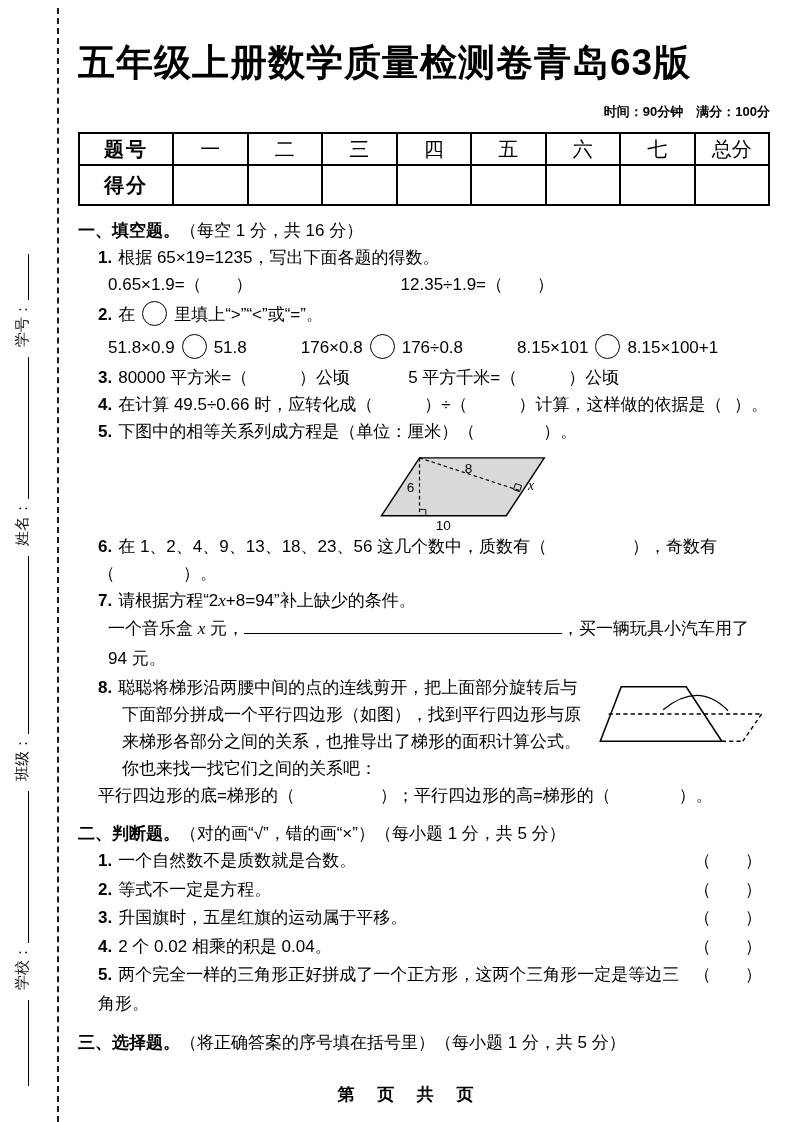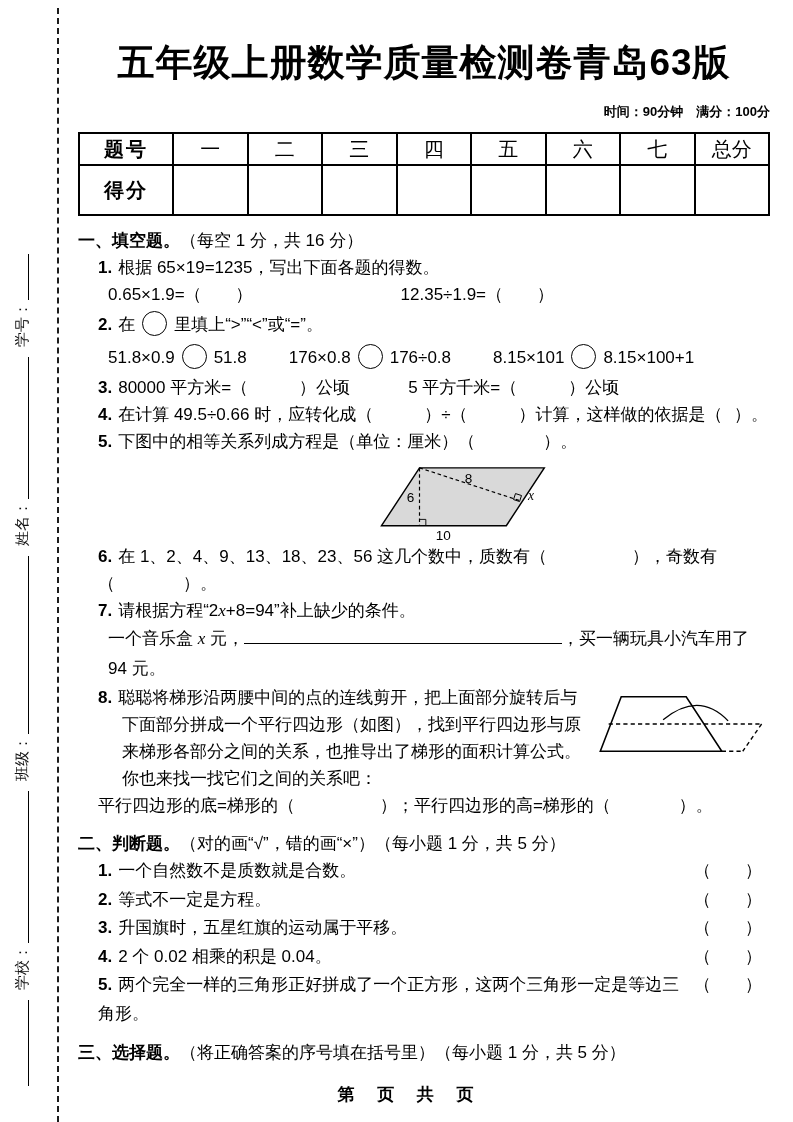--- a/index.html
+++ b/index.html
@@ -18,41 +18,41 @@
     position:absolute; left:-528px; top:528px; width:1100px; height:44px;
     transform:rotate(-90deg);
     display:flex; align-items:center; padding-left:14px;
     font-size:15px; color:#111; white-space:nowrap;
   }
   .sidebar .fill { display:inline-block; border-bottom:1.6px solid #000; height:14px; }
   .sidebar .lbl { margin:0 2px 0 10px; }
   .f0{width:86px;} .f1{width:152px;} .f2{width:178px;} .f3{width:142px;} .f4{width:46px;}
   
   .content { position:absolute; left:78px; top:0; width:692px; }
-  h1.title { margin-top:38px; font-size:37px; line-height:50px; font-weight:bold; text-align:center; letter-spacing:1px; }
+  h1.title { margin-top:38px; font-size:37px; line-height:50px; font-weight:bold; text-align:left; letter-spacing:1px; }
   h2.subtitle { margin-top:14px; font-size:30px; line-height:42px; font-weight:bold; text-align:center; letter-spacing:2px; }
   .meta { margin-top:12px; line-height:24px; text-align:right; font-weight:bold; font-size:13px; }
   
   table.score { margin-top:8px; width:100%; border-collapse:collapse; table-layout:fixed; }
   table.score td { border:2px solid #000; text-align:center; font-size:20px; height:32px; }
   table.score td.lblcell { font-weight:bold; width:94px; letter-spacing:2px; }
-  table.score tr.r2 td { height:50px;margin-top:27px; }
+  table.score tr.r2 td { height:40px;margin-top:27px; }
   
   .sec-heading { margin-top:12px; line-height:26px; }
   .sec-title { font-weight:bold; }
   .sec-note { font-weight:normal; }
   .q { line-height:27px; padding-left:20px; }
   .qno { font-weight:bold; margin-right:6px; }
   .sub { padding-left:30px; }
   .eq-row span.eq1 { margin-right:148px; }
   .circle {
     display:inline-block; width:25px; height:25px; border:1.7px solid #000;
     border-radius:50%; vertical-align:-6px; margin:0 7px;
   }
-  .cmp-row { line-height:32px; display:flex; gap:42px; }
+  .cmp-row { line-height:32px; display:flex; gap:54px; }
   .q2line { line-height:34px; }
   .gap60 { display:inline-block; width:58px; }
   .flexline { display:flex; justify-content:space-between; padding-right:2px; }
   .diagram-wrap { margin:2px 0 0 298px; height:86px; }
   .math-var { font-family:"Liberation Serif", serif; font-style:italic; }
   .write-line { display:inline-block; width:318px; border-bottom:1.6px solid #000; height:16px; vertical-align:baseline; }
   .q7b { line-height:30px; }
   .q8 { padding-left:44px; text-indent:-24px; line-height:27px; }
   .q8 .qno { text-indent:0; }
   .trap-float { float:right; width:176px; height:80px; margin:0 0 4px 10px; }

